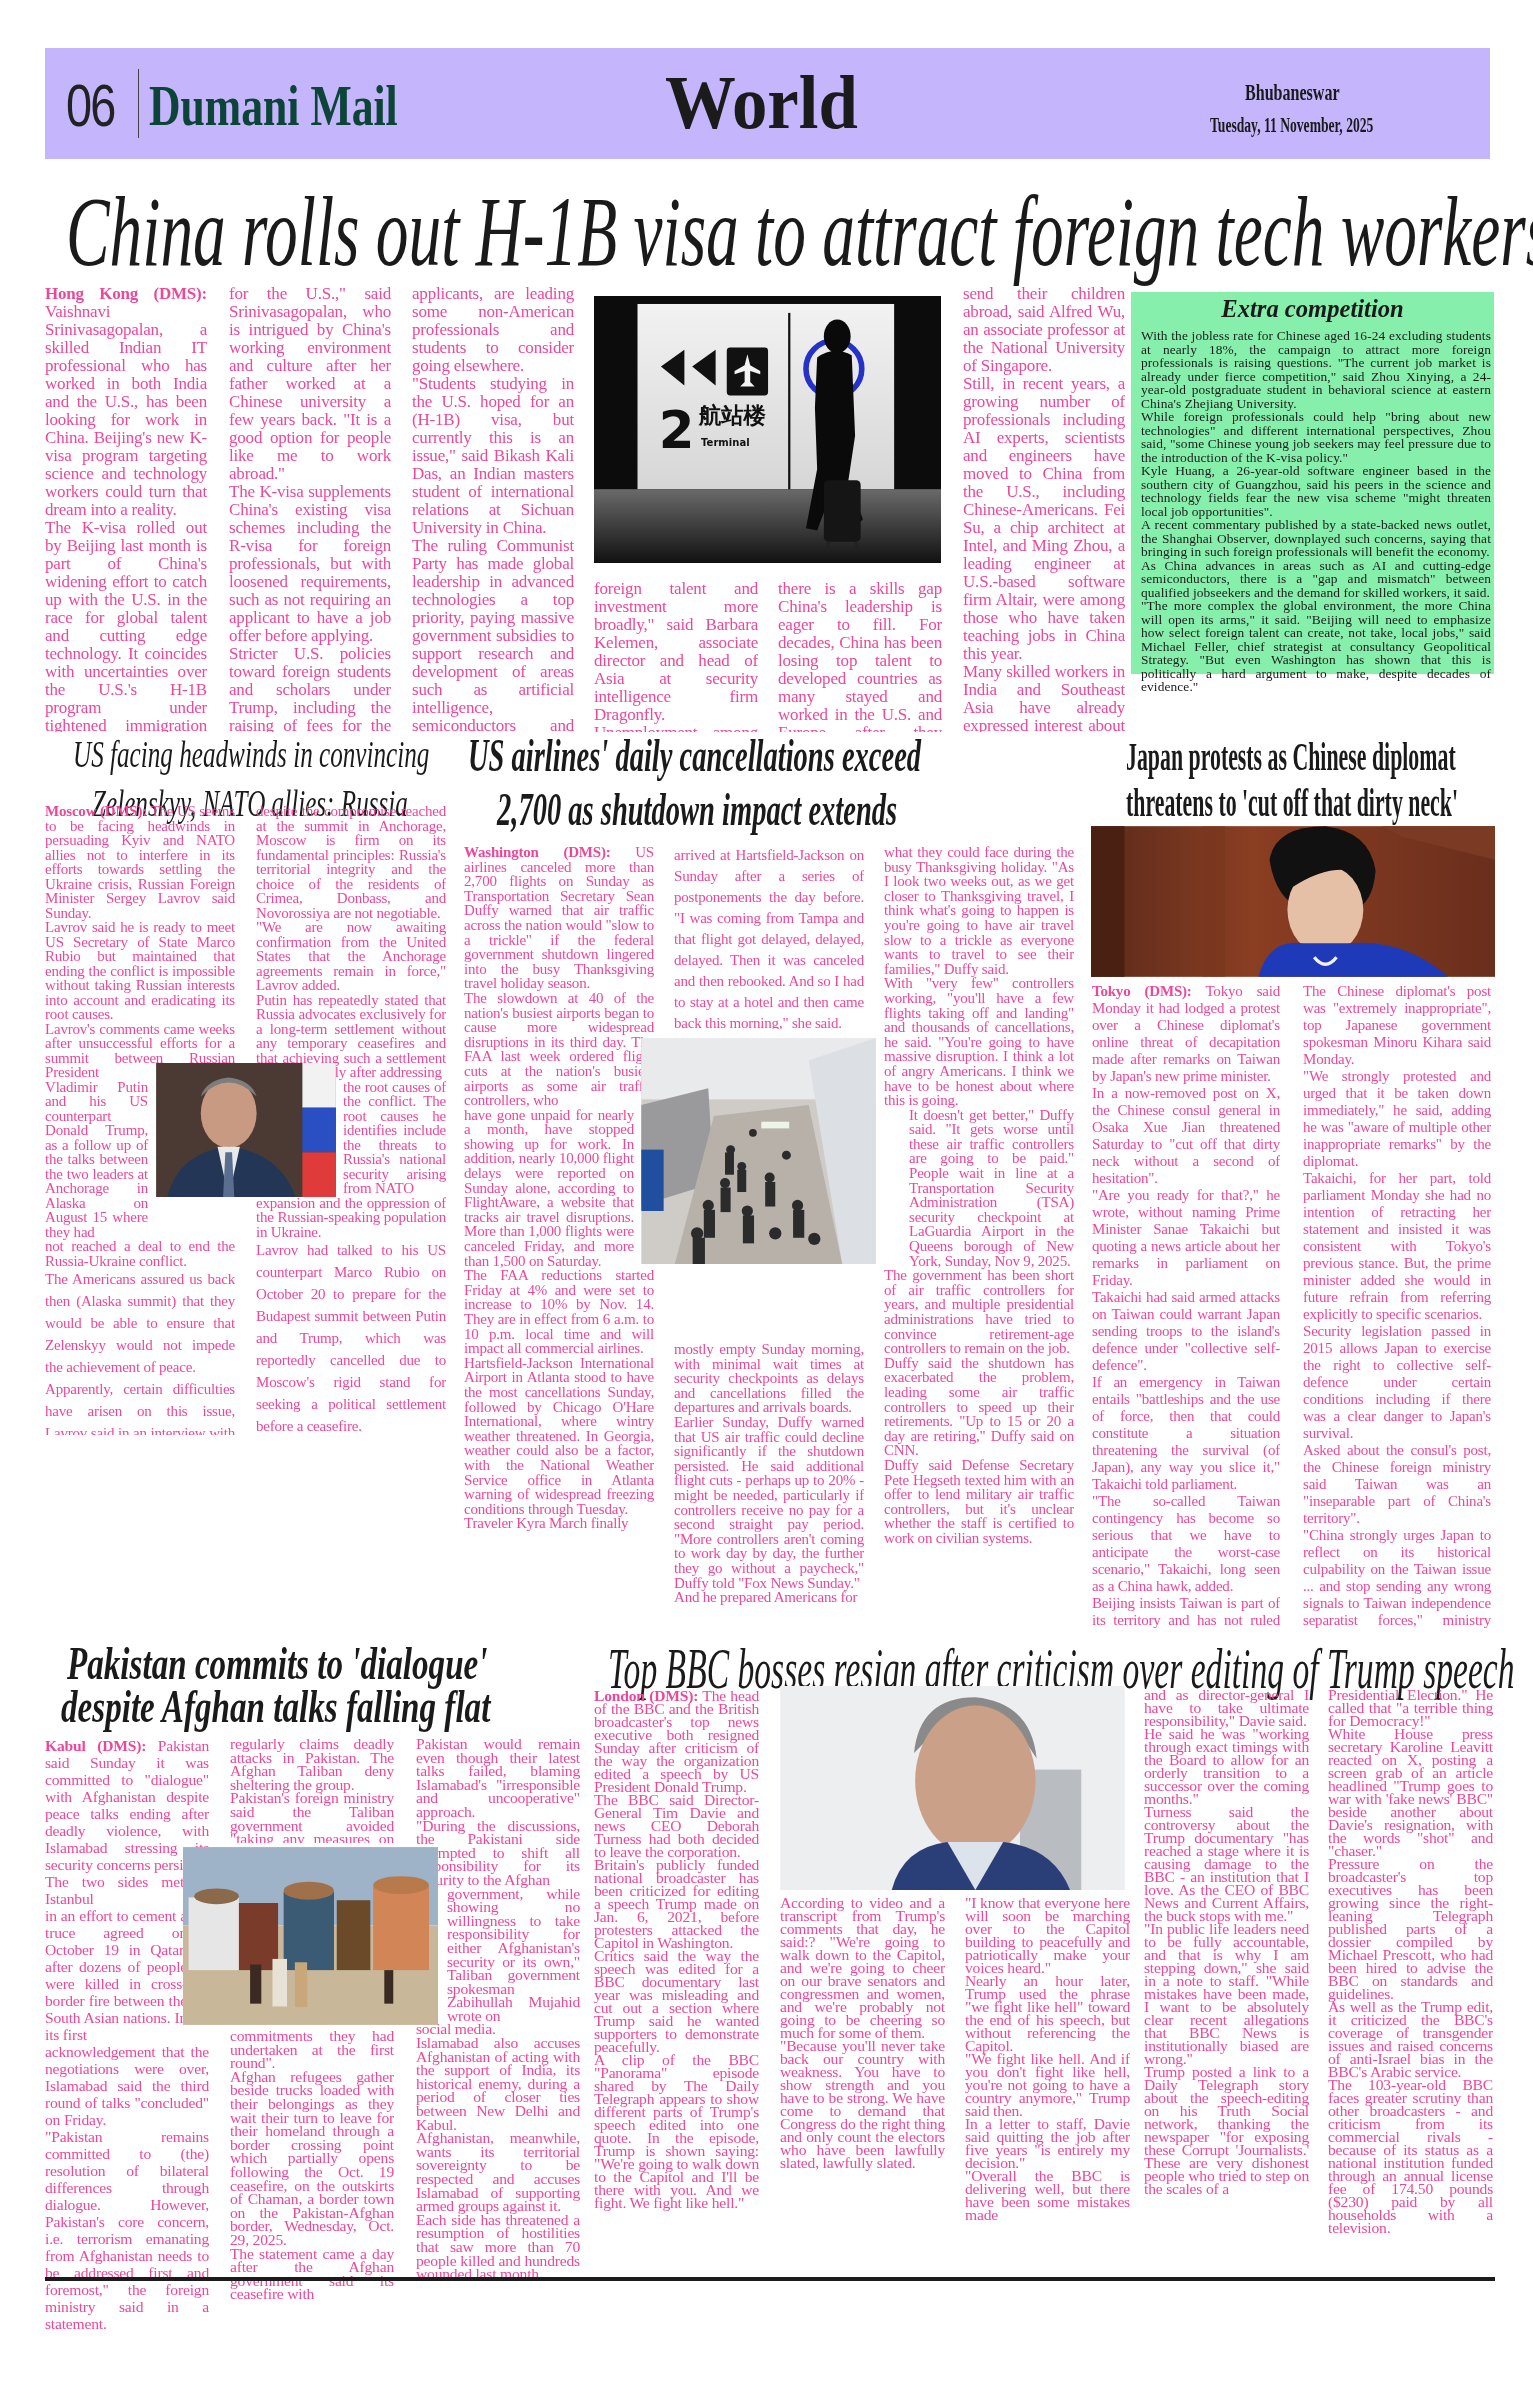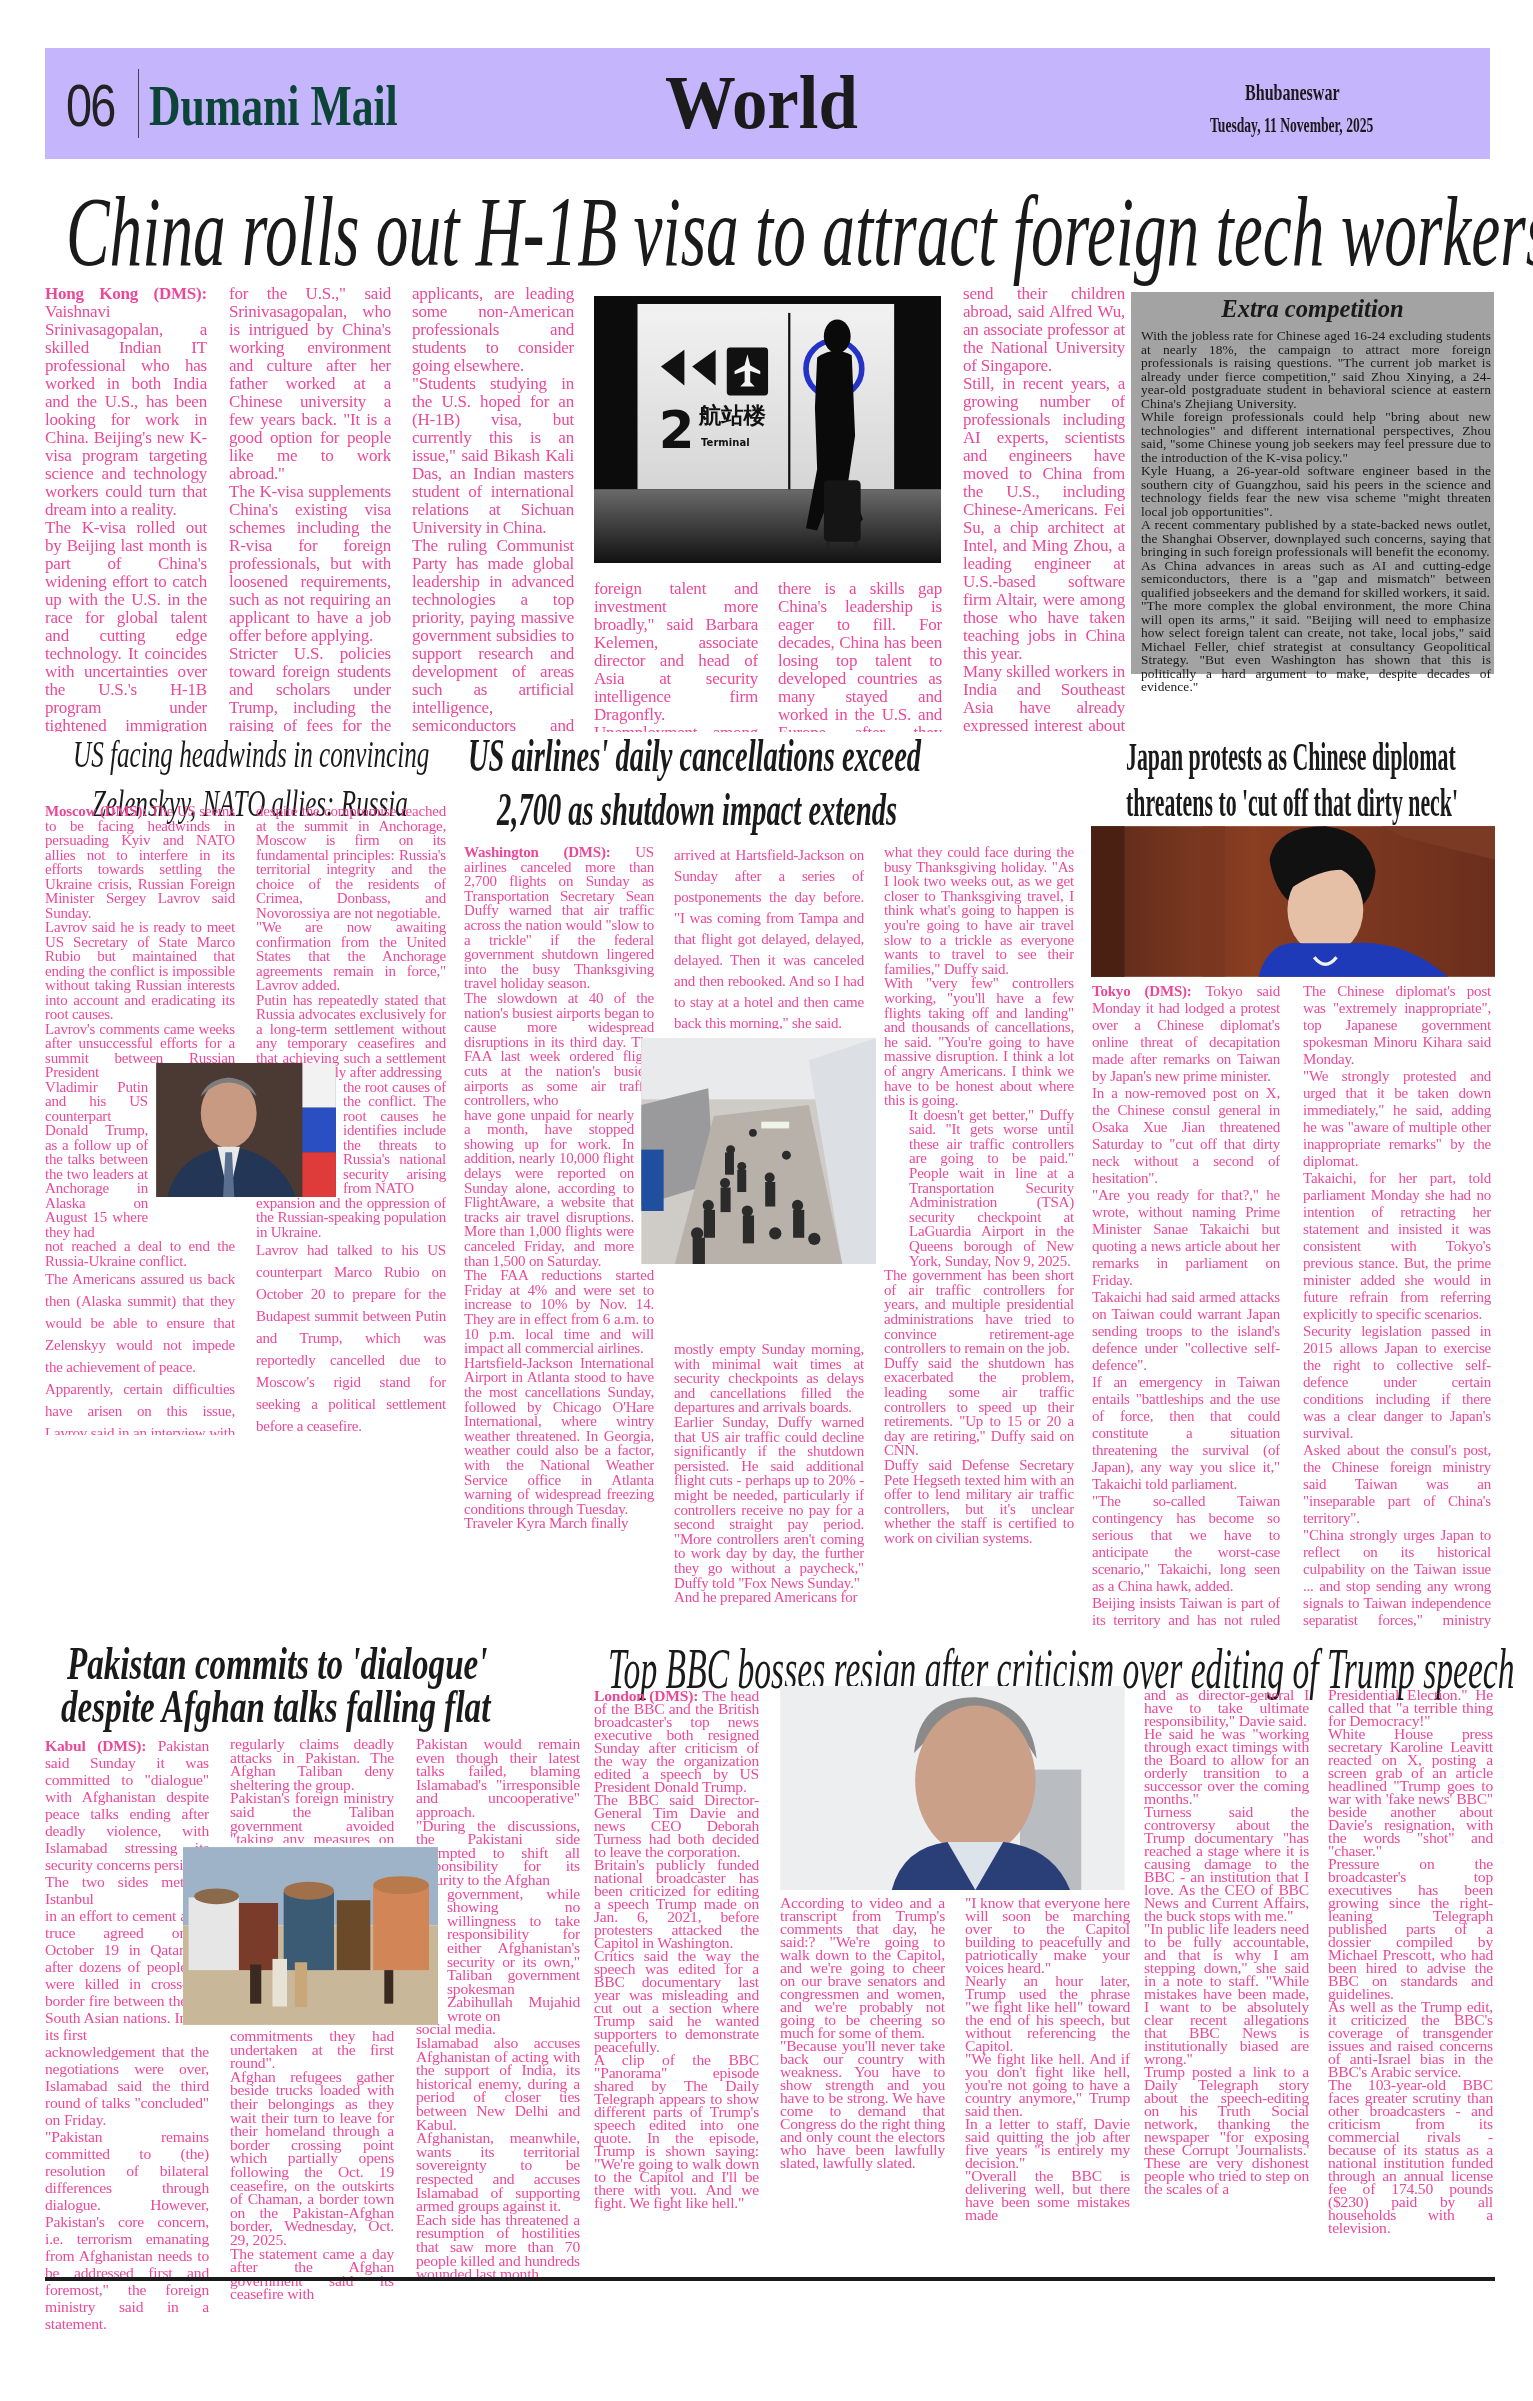--- a/index.html
+++ b/index.html
@@ -24,21 +24,21 @@
   .h-jp2 { left: 1126px; top: 783px; font-size: 39px; font-weight: 700; font-style: normal; transform: scaleX(0.56); }
   .h-pk { left: 67px; top: 1641px; font-size: 46px; font-weight: 700; transform: scaleX(0.72); }
   .h-pk2 { left: 61px; top: 1684px; font-size: 46px; font-weight: 700; transform: scaleX(0.72); }
   .h-bbc { left: 608px; top: 1641px; font-size: 56px; transform: scaleX(0.6); }
 
   .col { font-size: 17px; line-height: 18px; text-align: justify; color: #ec4899; overflow: hidden; letter-spacing: -0.2px; }
   .col p { margin: 0; }
   .dateline { font-weight: 700; }
 
   .photo { overflow: hidden; }
-  .extra-box { left: 1131px; top: 292px; width: 363px; height: 382px; background: #a3a3a3; }
+  .extra-box { left: 1131px; top: 292px; width: 363px; height: 382px; background: #86efac; }
   .extra-title { position: absolute; left: 0; top: 3.4px; width: 100%; text-align: center; font-size: 24.6px; font-weight: 700; font-style: italic; font-family: "Liberation Serif", serif; }
   .extra-body { position: absolute; left: 10px; top: 37px; width: 350px; font-size: 13.4px; line-height: 13.5px; text-align: justify; letter-spacing: 0.1px; }
   .extra-body p { margin: 0; }
 
   .rule { background: #1b1b1b; height: 3.9px; }
 </style>
 </head>
 <body>
 
 <div class="abs masthead">

